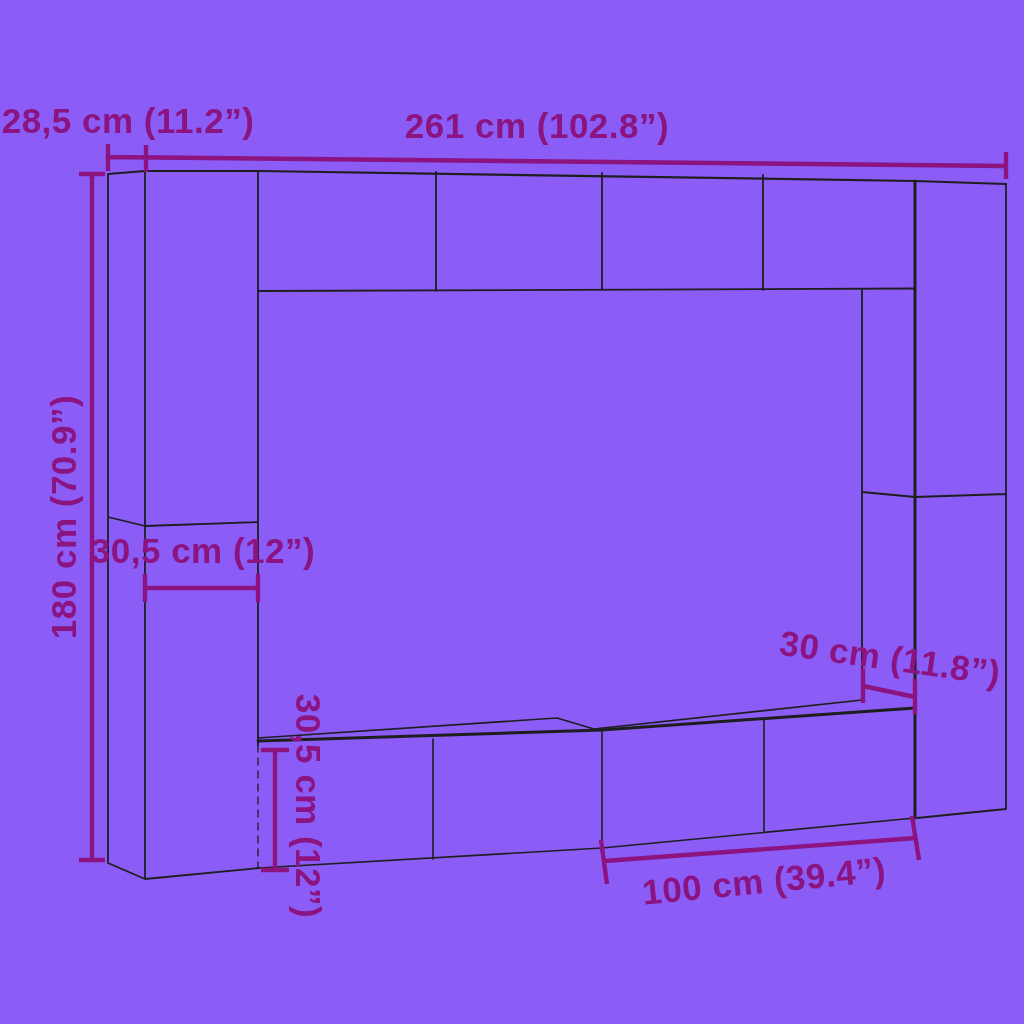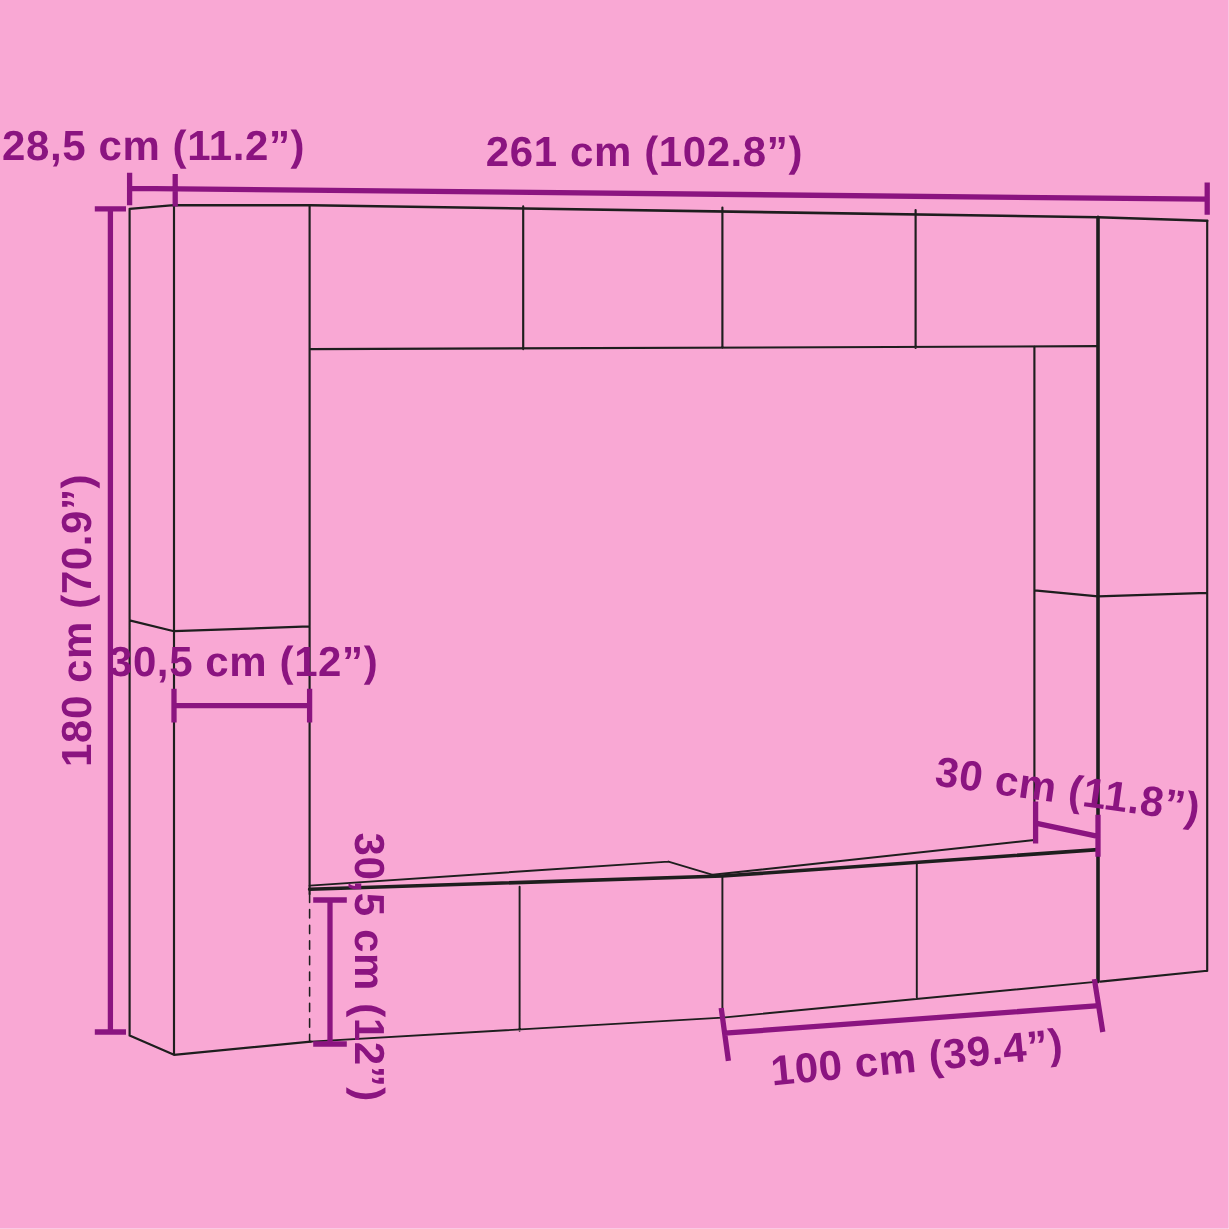--- a/index.html
+++ b/index.html
@@ -4,21 +4,21 @@
 <style>
   html, body {
     margin: 0;
     padding: 0;
     background: #ffffff;
   }
   .stage {
     position: relative;
     width: 1024px;
     height: 1024px;
-    background: #f9a8d4;
+    background: #8b5cf6;
     overflow: hidden;
   }
   svg {
     display: block;
   }
   .dim-label {
     font-family: "Liberation Sans", "DejaVu Sans", sans-serif;
     font-weight: bold;
     font-size: 35px;
     letter-spacing: 0.5px;

